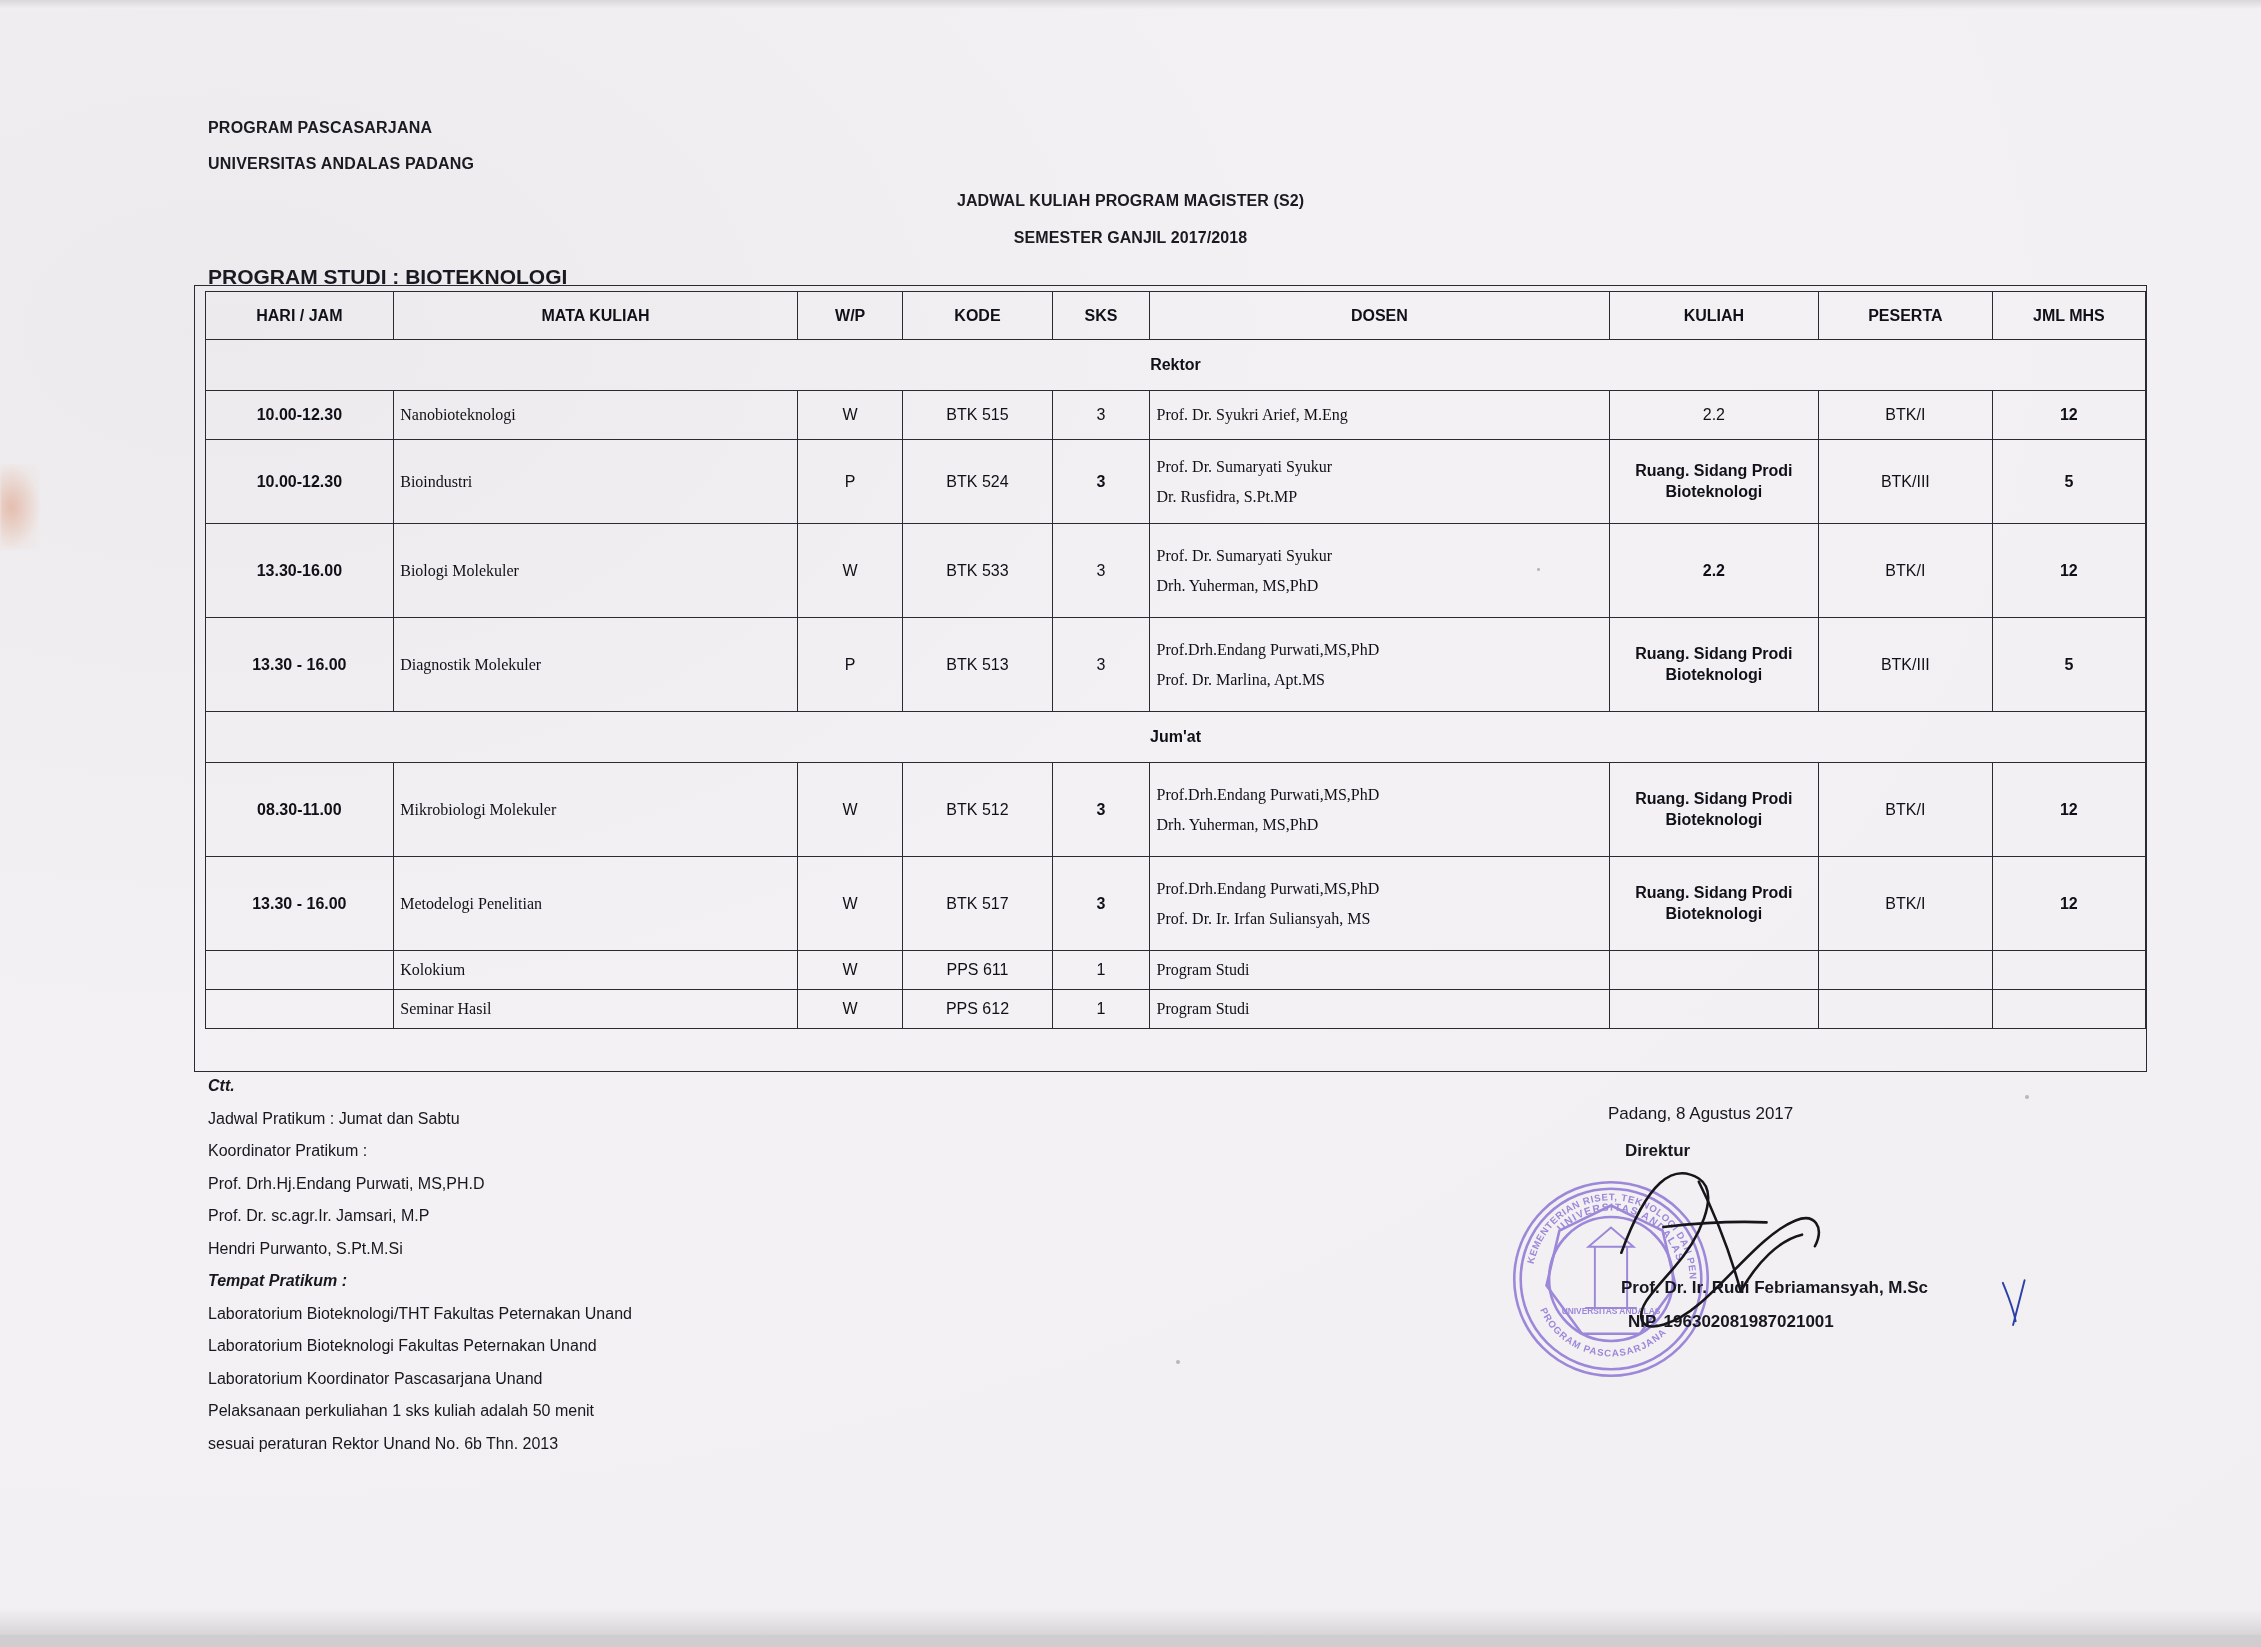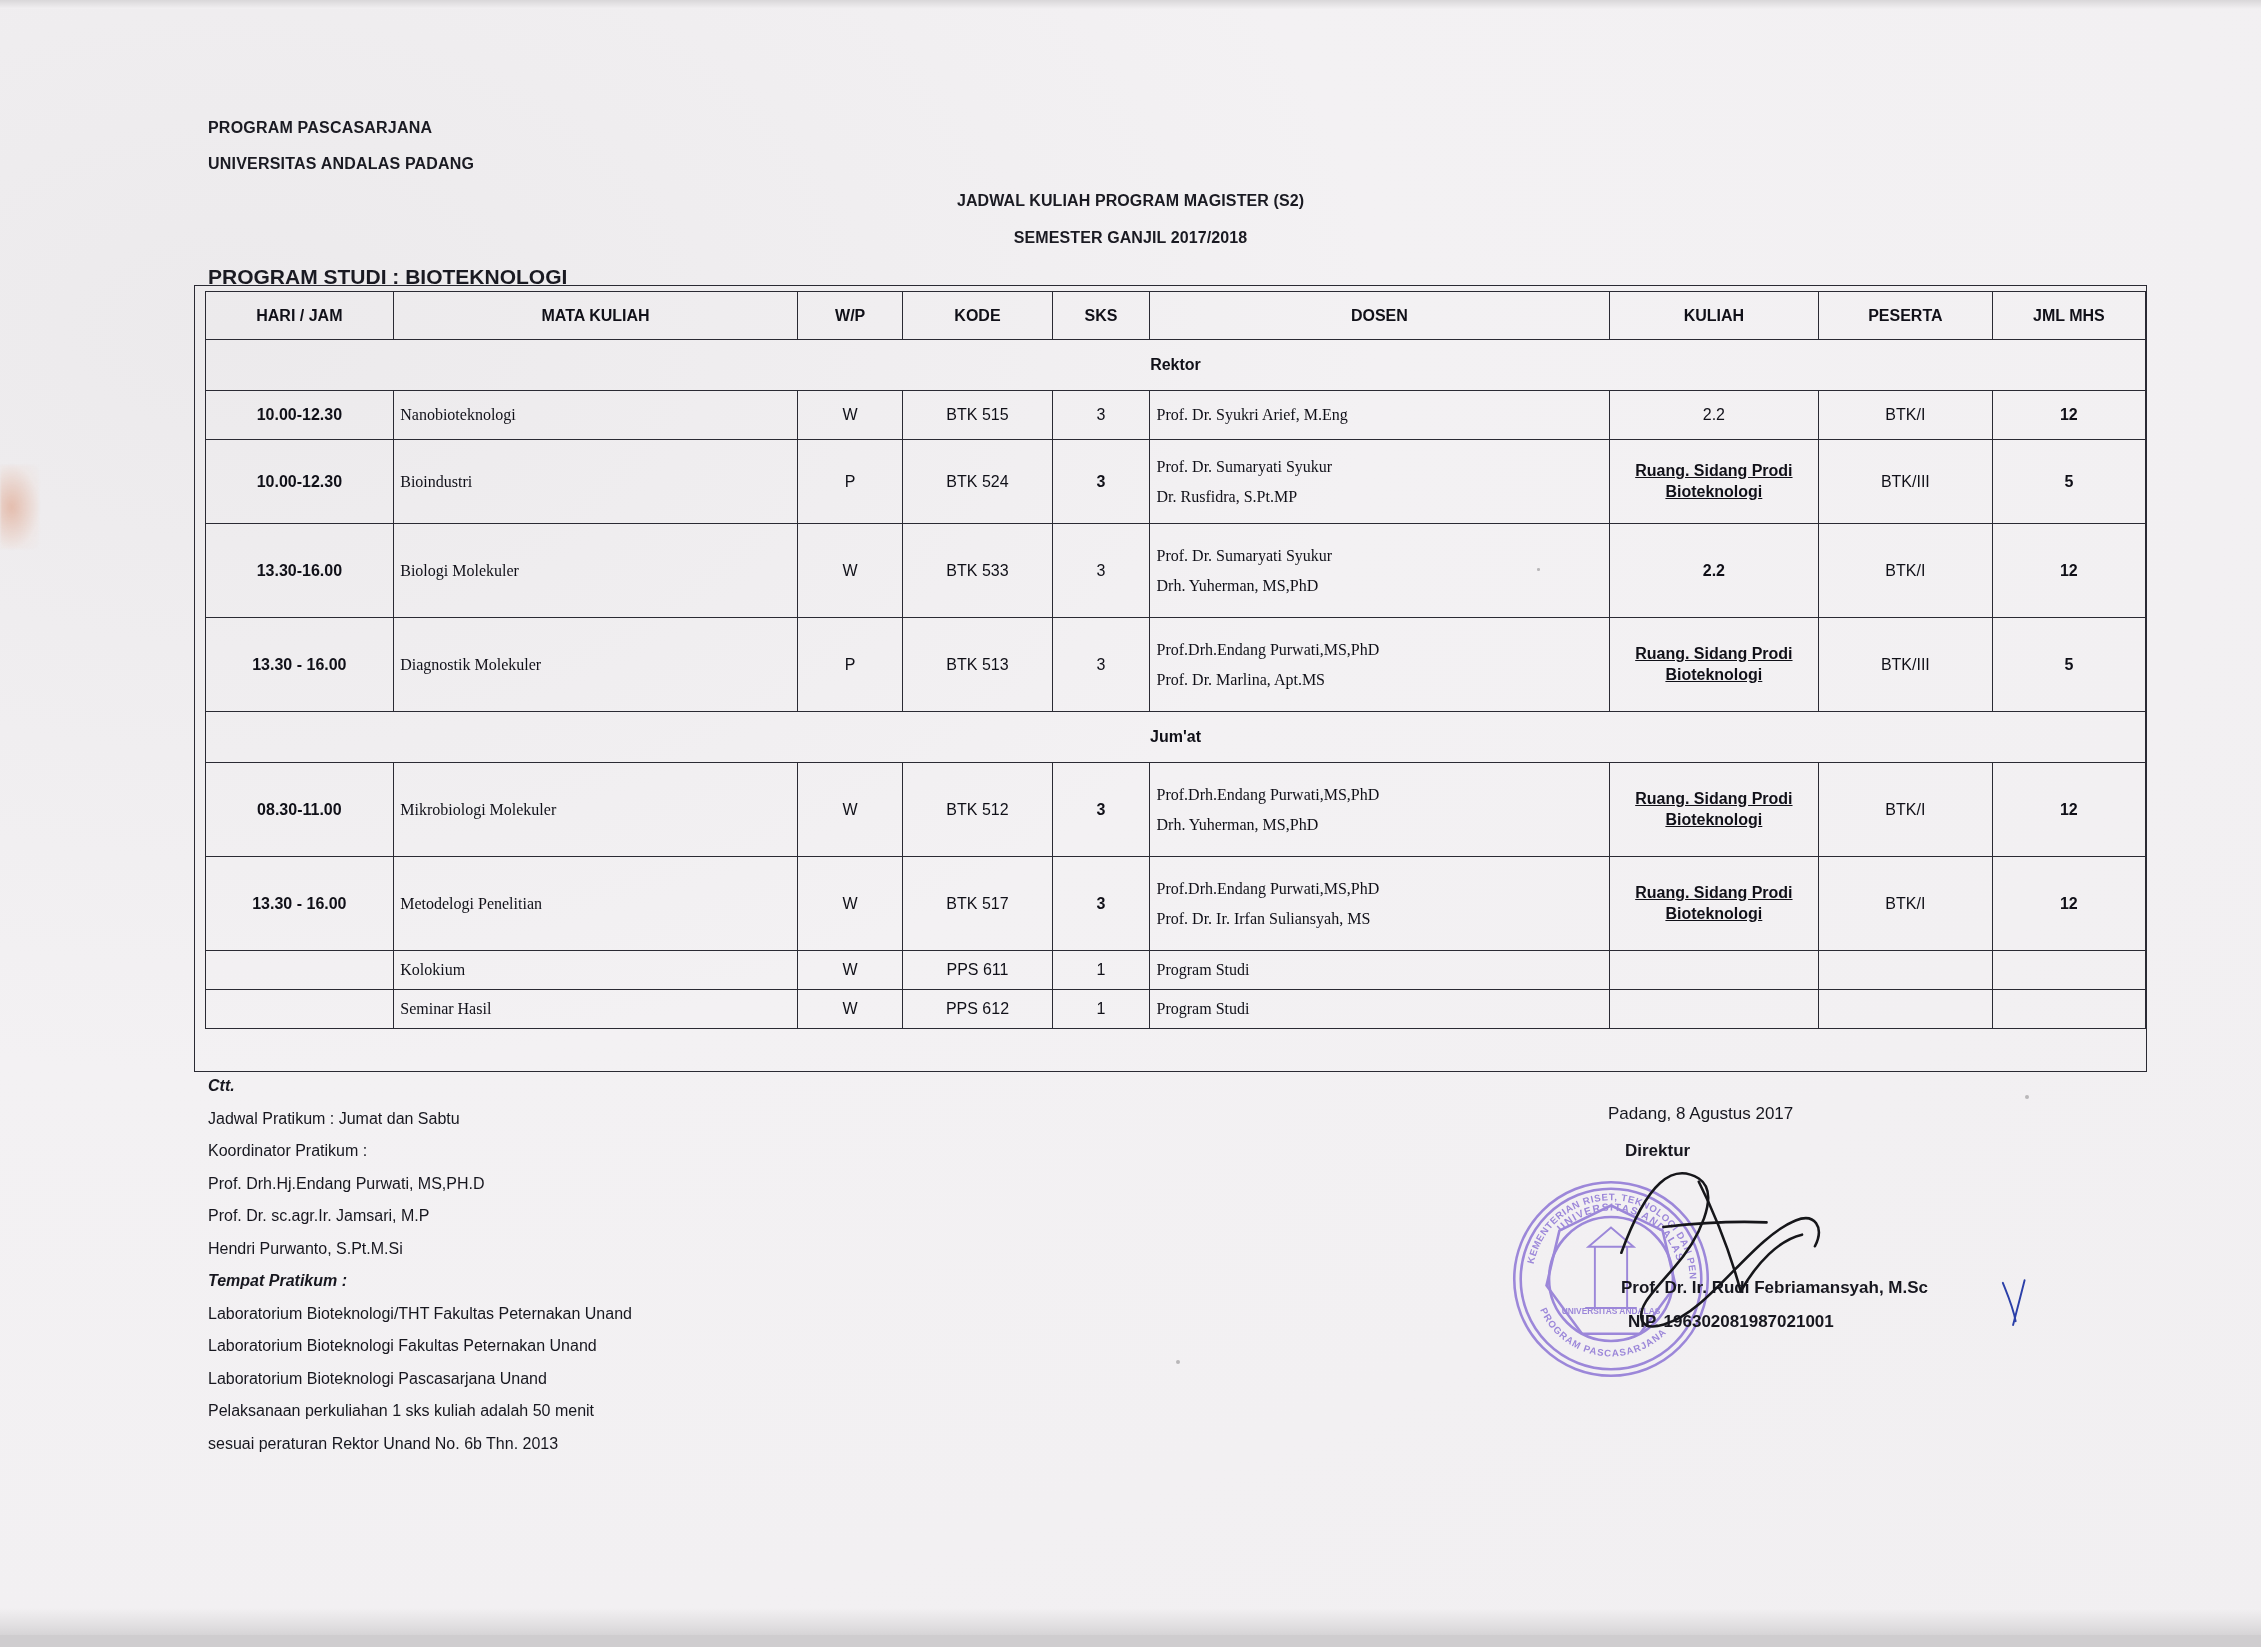--- a/index.html
+++ b/index.html
@@ -127,21 +127,20 @@
     height: 50px;
   }
   .two-line {
     display: block;
     line-height: 1.85;
   }
   .lokal-b {
     font-weight: bold;
     font-size: 15.5px;
     line-height: 1.3;
-    text-decoration: underline;
   }
 
   
   .notes {
     position: absolute;
     left: 208px;
     top: 1077px;
     width: 969px;
     font-size: 16px;
     color: #17171f;
@@ -378,21 +377,21 @@
     <div class="notes">
       <div class="line bi">Ctt.</div>
       <div class="line">Jadwal Pratikum : Jumat dan Sabtu</div>
       <div class="line">Koordinator Pratikum :</div>
       <div class="line">Prof. Drh.Hj.Endang Purwati, MS,PH.D</div>
       <div class="line">Prof. Dr. sc.agr.Ir. Jamsari, M.P</div>
       <div class="line">Hendri Purwanto, S.Pt.M.Si</div>
       <div class="line bi">Tempat Pratikum :</div>
       <div class="line">Laboratorium Bioteknologi/THT Fakultas Peternakan Unand</div>
       <div class="line">Laboratorium Bioteknologi Fakultas Peternakan Unand</div>
-      <div class="line">Laboratorium Bioteknologi Pascasarjana  Unand</div>
+      <div class="line">Laboratorium Koordinator Pascasarjana  Unand</div>
       <div class="line">Pelaksanaan  perkuliahan 1 sks kuliah adalah 50 menit</div>
       <div class="line">sesuai peraturan Rektor Unand No. 6b Thn. 2013</div>
     </div>
 
     <div class="stamp">
       <svg width="258" height="258" viewBox="0 0 400 400" xmlns="http://www.w3.org/2000/svg">
         <g fill="none" stroke="#7b5fd0" stroke-width="4">
           <circle cx="200" cy="200" r="150"></circle>
           <circle cx="200" cy="200" r="140"></circle>
           <circle cx="200" cy="200" r="96"></circle>

